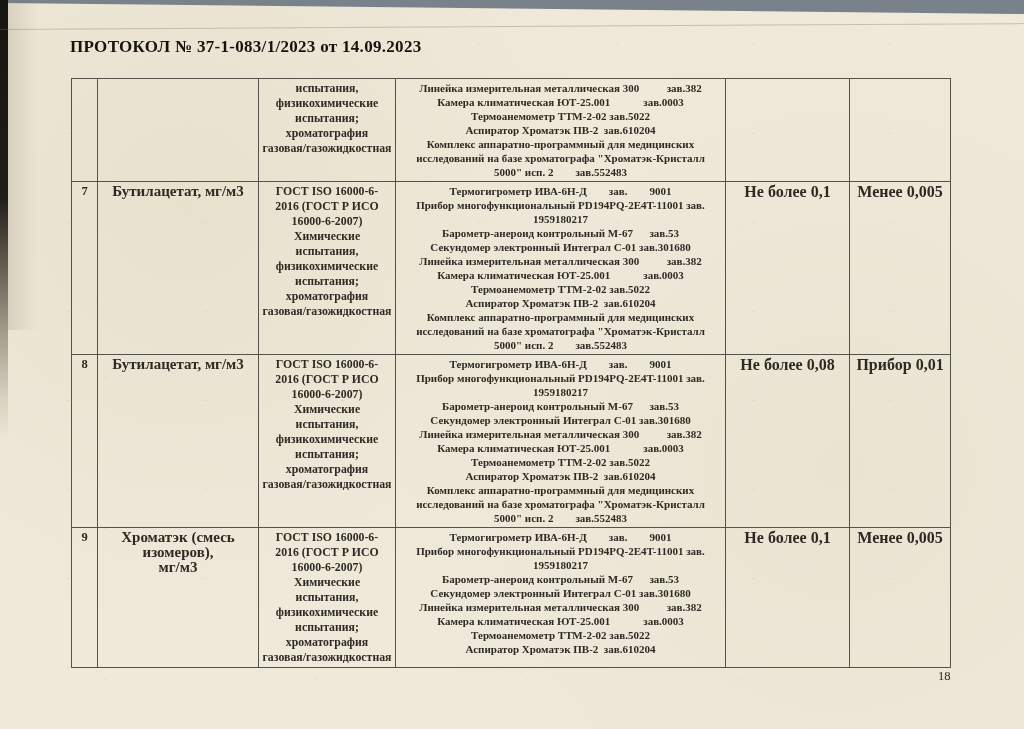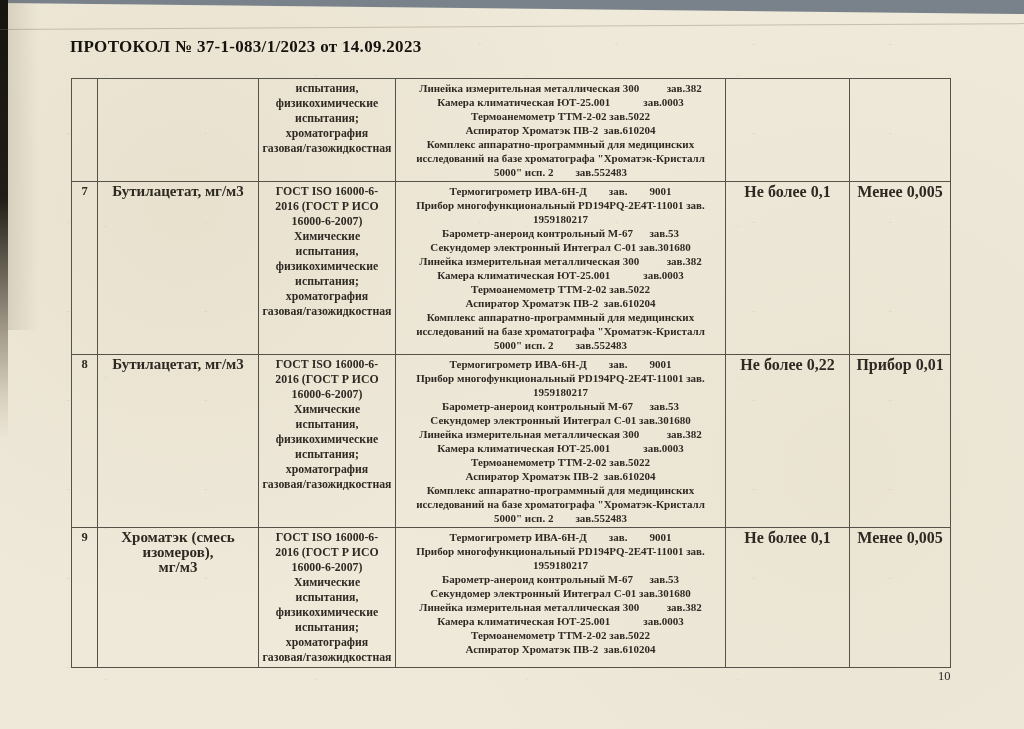--- a/index.html
+++ b/index.html
@@ -152,21 +152,21 @@
 1959180217
 Барометр-анероид контрольный М-67      зав.53
 Секундомер электронный Интеграл С-01 зав.301680
 Линейка измерительная металлическая 300          зав.382
 Камера климатическая ЮТ-25.001            зав.0003
 Термоанемометр ТТМ-2-02 зав.5022
 Аспиратор Хроматэк ПВ-2  зав.610204
 Комплекс аппаратно-программный для медицинских
 исследований на базе хроматографа "Хроматэк-Кристалл
 5000" исп. 2        зав.552483</td>
-        <td class="cell-limit">Не более 0,22</td>
+        <td class="cell-limit">Не более 0,08</td>
         <td class="cell-result">Прибор 0,01</td>
       </tr>
       <tr style="height:130px">
         <td class="cell-num">9</td>
         <td class="cell-substance">Хроматэк (смесь изомеров),
 мг/м3</td>
         <td class="cell-method">ГОСТ ISO 16000-6-
 2016 (ГОСТ Р ИСО
 16000-6-2007)
 Химические
@@ -183,14 +183,14 @@
 Линейка измерительная металлическая 300          зав.382
 Камера климатическая ЮТ-25.001            зав.0003
 Термоанемометр ТТМ-2-02 зав.5022
 Аспиратор Хроматэк ПВ-2  зав.610204</td>
         <td class="cell-limit">Не более 0,1</td>
         <td class="cell-result">Менее 0,005</td>
       </tr>
     </tbody>
   </table>
 
-  <div class="page-number">10</div>
+  <div class="page-number">18</div>
 </div>
 
 </body></html>

